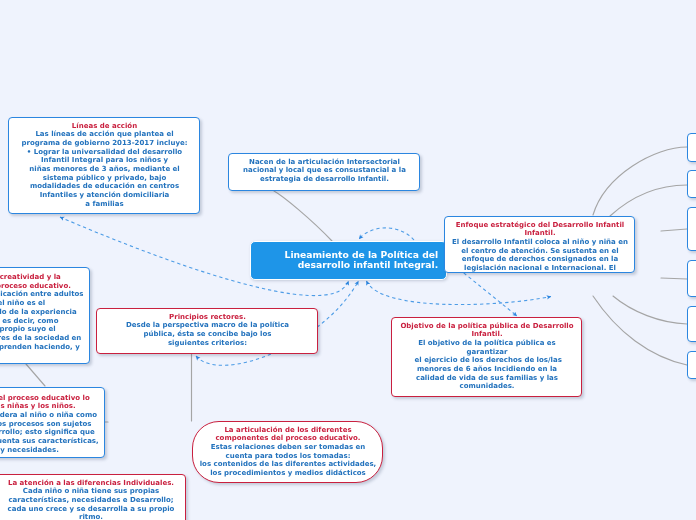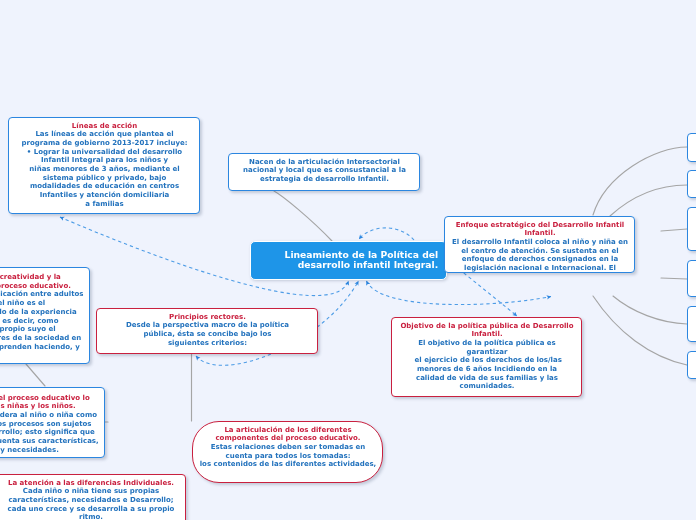--- a/index.html
+++ b/index.html
@@ -103,20 +103,21 @@
   <div class="bd">calidad de vida de sus familias y las</div>
   <div class="bd">comunidades.</div>
 </div>
 
 <div class="node nr" id="n-articulacion" style="left:192px;top:421px;width:191px;height:62px;border-radius:27px;">
   <div class="hd">La articulación de los diferentes</div>
   <div class="hd">componentes del proceso educativo.</div>
   <div class="bd">Estas relaciones deben ser tomadas en</div>
   <div class="bd">cuenta para todos los tomadas:</div>
   <div class="bd">los contenidos de las diferentes actividades,</div>
+  <div class="bd">los procedimientos y medios didácticos</div>
 </div>
 
 <div class="node nr" id="n-diferencias" style="left:-5px;top:474px;width:191px;height:62px;">
   <div class="hd">La atención a las diferencias Individuales.</div>
   <div class="bd">Cada niño o niña tiene sus propias</div>
   <div class="bd">características, necesidades e Desarrollo;</div>
   <div class="bd">cada uno crece y se desarrolla a su propio</div>
   <div class="bd">ritmo.</div>
 </div>
 

